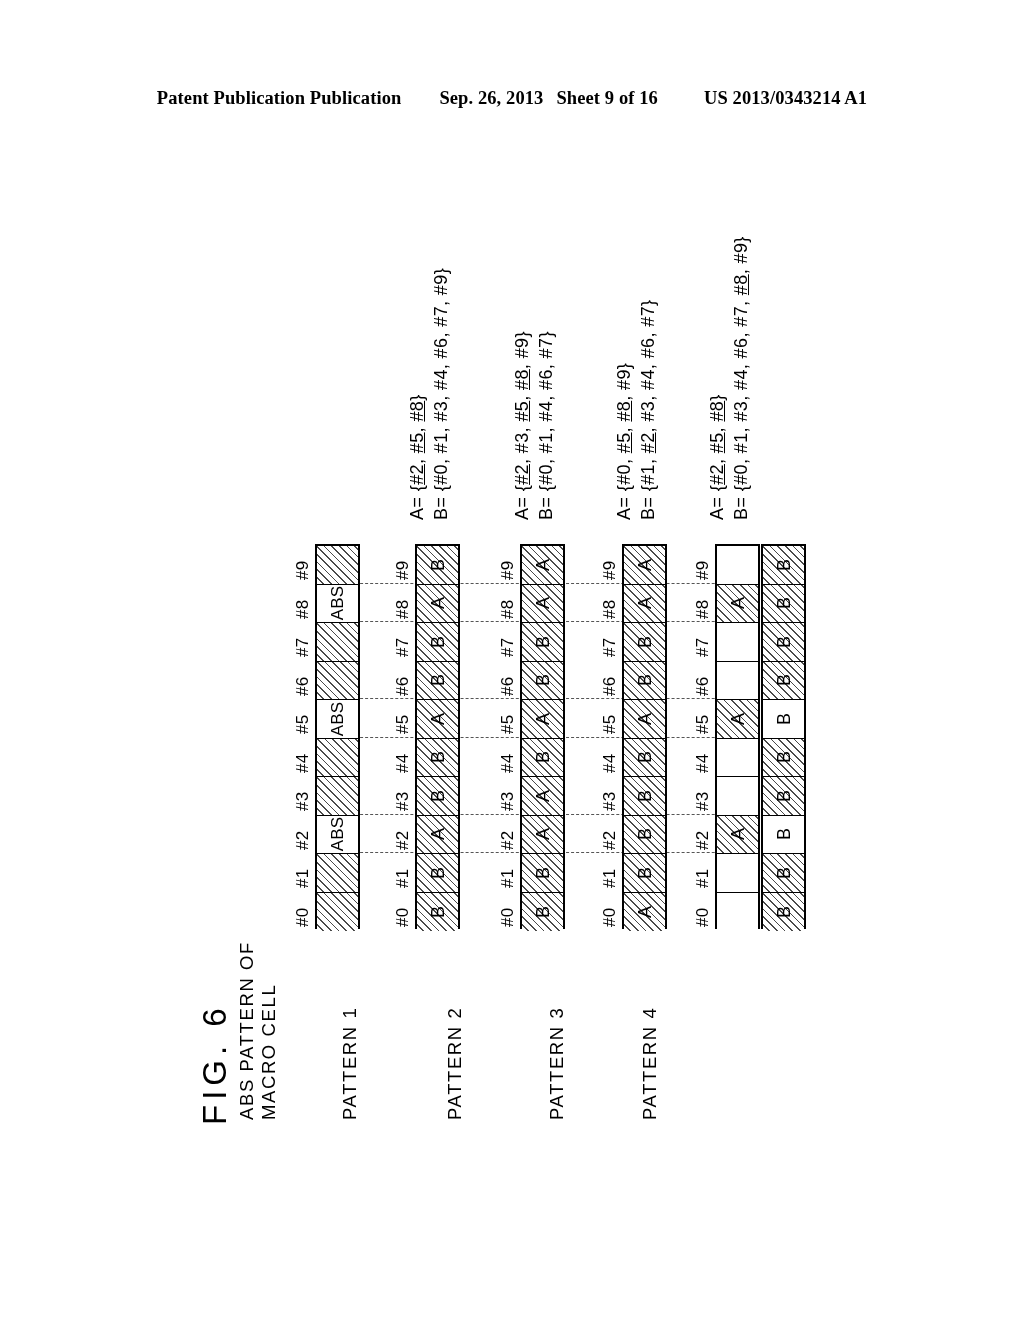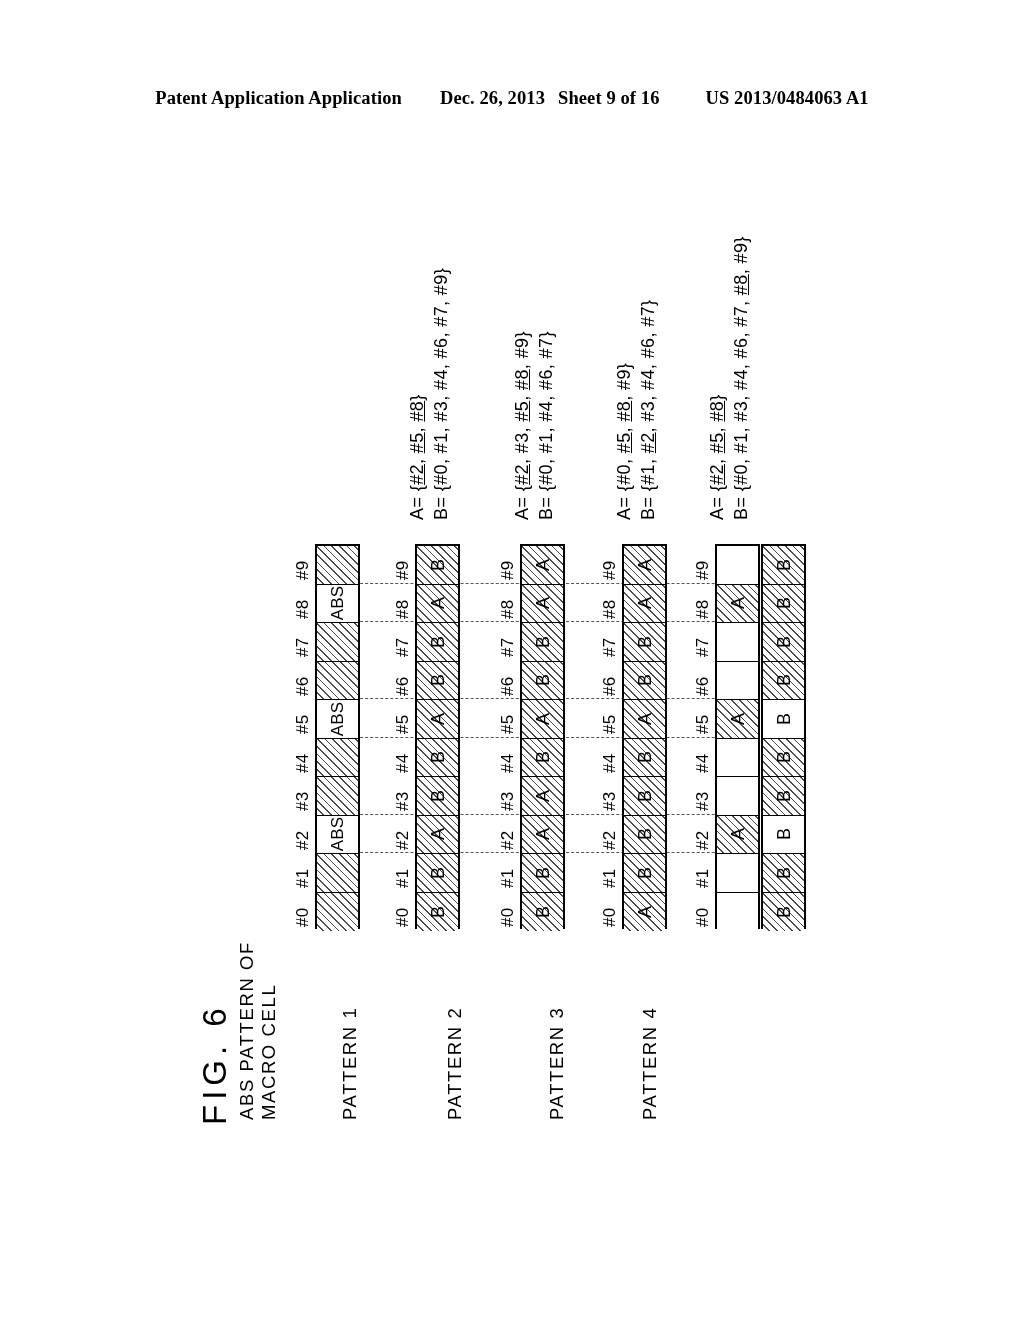--- a/index.html
+++ b/index.html
@@ -119,27 +119,27 @@
   .guide {
     position: absolute;
     height: 0;
     border-top: 1.4px dashed #555;
   }
 </style>
 </head>
 <body>
 
 <div class="page-header">
-  <span class="hdr-seg">Patent Application Application</span>
+  <span class="hdr-seg">Patent Publication Publication</span>
   <span class="hdr-gap-a"></span>
-  <span class="hdr-seg">Dec. 26, 2013</span>
+  <span class="hdr-seg">Sep. 26, 2013</span>
   <span class="hdr-gap-b"></span>
   <span class="hdr-seg">Sheet 9 of 16</span>
   <span class="hdr-gap-c"></span>
-  <span class="hdr-seg">US 2013/0484063 A1</span>
+  <span class="hdr-seg">US 2013/0343214 A1</span>
 </div>
 
 <div id="figure">
     <div class="rot fig-title" style="left: 196px; top: 1125px;">FIG. 6</div>
     <div class="guide" style="left: 340px; top: 852px; width: 430px;"></div>
     <div class="guide" style="left: 340px; top: 813.5px; width: 430px;"></div>
     <div class="guide" style="left: 340px; top: 736.5px; width: 430px;"></div>
     <div class="guide" style="left: 340px; top: 698px; width: 430px;"></div>
     <div class="guide" style="left: 340px; top: 621px; width: 430px;"></div>
     <div class="guide" style="left: 340px; top: 582.5px; width: 430px;"></div>

